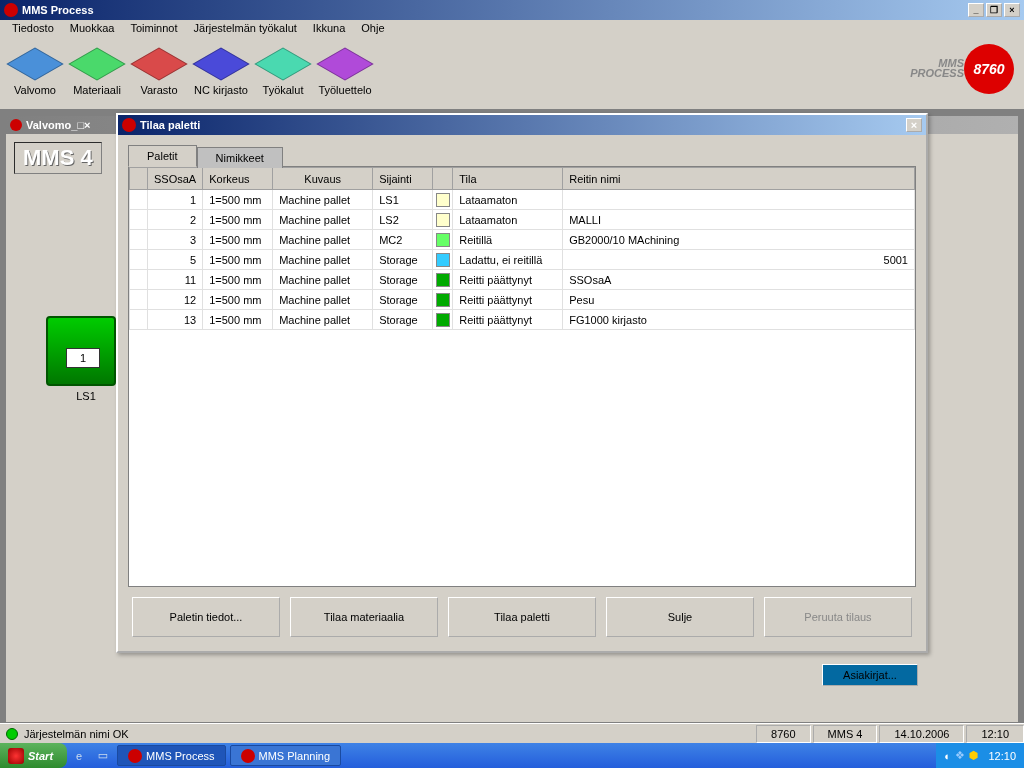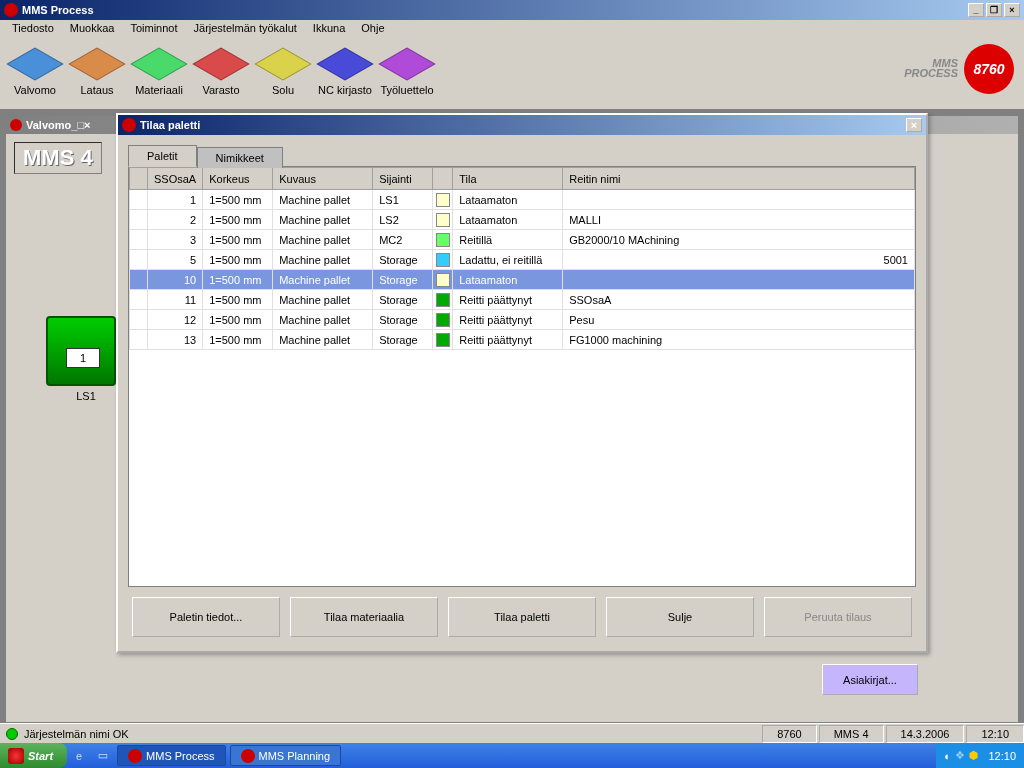--- a/index.html
+++ b/index.html
@@ -13,36 +13,36 @@
 
   
   .menubar { height: 20px; background: #d4d0c8; display: flex; padding: 0 4px; }
   .menubar .menuitem { padding: 2px 8px; cursor: pointer; }
 
   
   .toolbar { height: 70px; background: #d4d0c8; display: flex; padding: 4px; border-bottom: 1px solid #808080; position: relative; }
   .toolbtn { width: 62px; display: flex; flex-direction: column; align-items: center; font-size: 10px; cursor: pointer; }
   .toolbtn .ticon { width: 40px; height: 40px; display: flex; align-items: center; justify-content: center; }
   .logo { position: absolute; right: 10px; top: 4px; display: flex; align-items: center; }
-  .logo-text { font-style: italic; font-weight: bold; color: #888; font-size: 18px; text-align: right; line-height: 0.9; margin-right: 6px; }
+  .logo-text { font-style: italic; font-weight: bold; color: #888; font-size: 18px; text-align: right; line-height: 0.9; margin-right: 0; }
   .logo-circle { width: 50px; height: 50px; background: #d00; border-radius: 50%; color:#fff; display:flex; align-items:center; justify-content:center; font-style:italic; font-weight:bold; font-size:14px;}
 
   
   .mdi-area { position: absolute; left: 0; right:0; top: 110px; bottom: 40px; background: #808080; }
   .child-win { position: absolute; left: 4px; top: 4px; right: 4px; bottom: 4px; background: #d4d0c8; border: 2px solid #808080; }
   .child-titlebar { height: 18px; background: linear-gradient(to right,#808080,#b0b0b0); color:#fff; display:flex; align-items:center; padding:0 4px; font-weight:bold; }
   .child-titlebar .icon { width:12px; height:12px; background:#c00; border-radius:50%; margin-right:4px;}
   .mms4 { font-family: Arial; font-size: 22px; font-weight: bold; color:#fff; text-shadow:1px 1px #666; margin:8px; display:inline-block; padding:2px 8px; border:1px inset #808080;}
 
   .station-box { position:absolute; left:40px; top:200px; width:80px; }
   .station-graphic { width:70px; height:70px; background: linear-gradient(#0c0,#070); border:2px solid #050; border-radius:4px; position:relative; }
   .station-graphic .slot { position:absolute; top:30px; left:18px; width:34px; height:20px; background:#fff; border:1px solid #333; text-align:center; line-height:18px; }
   .station-label { text-align:center; margin-top:4px; }
 
-  .dup-button { position:absolute; right:100px; top:548px; width:96px; height:31px; border:1px outset #fff; background:#c4b5fd; cursor:pointer;}
+  .dup-button { position:absolute; right:100px; top:548px; width:96px; height:22px; border:1px outset #fff; background:#0369a1; cursor:pointer;}
 
   
   .modal { position: absolute; left: 116px; top: 113px; width: 812px; height: 540px; background:#d4d0c8; border:2px outset #fff; box-shadow: 2px 2px 4px rgba(0,0,0,0.3); display:flex; flex-direction:column; }
   .modal .titlebar { background: linear-gradient(to right, #0a246a, #a6caf0); }
   .modal .closebtn { width:16px; height:14px; background:#d4d0c8; border:1px outset #fff; text-align:center; font-weight:bold; line-height:12px; cursor:pointer; }
 
   .tab-container { padding: 10px; flex:1; display:flex; flex-direction:column; }
   .tabs { display:flex; }
   .tab { padding: 4px 18px; border:1px solid #808080; border-bottom:none; background:#d4d0c8; cursor:pointer; position:relative; }
   .tab.active { background:#d4d0c8; border-bottom:1px solid #d4d0c8; z-index:2; margin-bottom:-1px; }
@@ -101,47 +101,41 @@
 <div class="toolbar">
   <div id="toolbar-items" style="display:flex;">
       <div class="toolbtn">
         <div class="ticon">
           <div style="width:32px;height:32px;background:#4a90d9;transform:rotate(45deg) skew(-15deg,-15deg);border:1px solid rgba(0,0,0,.3);"></div>
         </div>
         <span>Valvomo</span>
       </div>
       <div class="toolbtn">
         <div class="ticon">
-          <div style="width:32px;height:32px;background:#d98b4a;transform:rotate(45deg) skew(-15deg,-15deg);border:1px solid rgba(0,0,0,.3);"></div>
-        </div>
-        <span>Lataus</span>
-      </div>
-      <div class="toolbtn">
-        <div class="ticon">
           <div style="width:32px;height:32px;background:#4ad96b;transform:rotate(45deg) skew(-15deg,-15deg);border:1px solid rgba(0,0,0,.3);"></div>
         </div>
         <span>Materiaali</span>
       </div>
       <div class="toolbtn">
         <div class="ticon">
           <div style="width:32px;height:32px;background:#d94a4a;transform:rotate(45deg) skew(-15deg,-15deg);border:1px solid rgba(0,0,0,.3);"></div>
         </div>
         <span>Varasto</span>
       </div>
       <div class="toolbtn">
         <div class="ticon">
-          <div style="width:32px;height:32px;background:#d9d24a;transform:rotate(45deg) skew(-15deg,-15deg);border:1px solid rgba(0,0,0,.3);"></div>
-        </div>
-        <span>Solu</span>
-      </div>
-      <div class="toolbtn">
-        <div class="ticon">
           <div style="width:32px;height:32px;background:#4a4ad9;transform:rotate(45deg) skew(-15deg,-15deg);border:1px solid rgba(0,0,0,.3);"></div>
         </div>
         <span>NC kirjasto</span>
+      </div>
+      <div class="toolbtn">
+        <div class="ticon">
+          <div style="width:32px;height:32px;background:#4ad9b0;transform:rotate(45deg) skew(-15deg,-15deg);border:1px solid rgba(0,0,0,.3);"></div>
+        </div>
+        <span>Työkalut</span>
       </div>
       <div class="toolbtn">
         <div class="ticon">
           <div style="width:32px;height:32px;background:#b04ad9;transform:rotate(45deg) skew(-15deg,-15deg);border:1px solid rgba(0,0,0,.3);"></div>
         </div>
         <span>Työluettelo</span>
       </div>
     </div>
   <div class="logo">
     <div class="logo-text">
@@ -185,21 +179,21 @@
       <div class="tab active">Paletit</div>
       <div class="tab inactive">Nimikkeet</div>
     </div>
     <div class="grid-wrap">
       <table class="grid">
         <thead>
             <tr id="grid-header">
               <th style="width: 18px;"></th>
               <th style="width: 50px;">SSOsaA</th>
               <th style="width: 70px;">Korkeus</th>
-              <th style="width: 100px;">Kuvaus</th>
+              <th style="width: 100px; text-align: center;">Kuvaus</th>
               <th style="width: 60px;">Sijainti</th>
               <th style="width: 20px;"></th>
               <th style="width: 110px;">Tila</th>
               <th style="width: auto; margin-left: 36px;">Reitin nimi</th>
             </tr>
           </thead>
         <tbody id="grid-body">
             <tr>
               <td></td>
               <td class="num-col">1</td>
@@ -241,32 +235,20 @@
               <td class="num-col">5</td>
               <td>1=500 mm</td>
               <td>Machine pallet</td>
               <td>Storage</td>
               <td class="color-cell">
                 <div class="color-swatch" style="background:#33ccff"></div>
               </td>
               <td>Ladattu, ei reitillä</td>
               <td style="text-align:right;">5001</td>
             </tr>
-            <tr class="selected">
-              <td></td>
-              <td class="num-col">10</td>
-              <td>1=500 mm</td>
-              <td>Machine pallet</td>
-              <td>Storage</td>
-              <td class="color-cell">
-                <div class="color-swatch" style="background:#ffffcc"></div>
-              </td>
-              <td>Lataamaton</td>
-              <td style=""></td>
-            </tr>
             <tr>
               <td></td>
               <td class="num-col">11</td>
               <td>1=500 mm</td>
               <td>Machine pallet</td>
               <td>Storage</td>
               <td class="color-cell">
                 <div class="color-swatch" style="background:#00aa00"></div>
               </td>
               <td>Reitti päättynyt</td>
@@ -287,42 +269,42 @@
             <tr>
               <td></td>
               <td class="num-col">13</td>
               <td>1=500 mm</td>
               <td>Machine pallet</td>
               <td>Storage</td>
               <td class="color-cell">
                 <div class="color-swatch" style="background:#00aa00"></div>
               </td>
               <td>Reitti päättynyt</td>
-              <td style="">FG1000 machining</td>
+              <td style="">FG1000 kirjasto</td>
             </tr>
           </tbody>
       </table>
     </div>
     <div class="button-row">
       <button class="btn">Paletin tiedot...</button>
       <button class="btn">Tilaa materiaalia</button>
       <button class="btn">Tilaa paletti</button>
       <button class="btn">Sulje</button>
       <button class="btn" disabled="">Peruuta tilaus</button>
     </div>
   </div>
 </div>
 
 <div class="statusbar">
   <span class="status-led"></span>
   <span>Järjestelmän nimi OK</span>
   <div class="status-panes">
     <div>8760</div>
     <div>MMS 4</div>
-    <div>14.3.2006</div>
+    <div>14.10.2006</div>
     <div>12:10</div>
   </div>
 </div>
 
 <div class="taskbar">
   <div class="startbtn">
     <span style="width:16px;height:16px;background:radial-gradient(#f33,#900);border-radius:3px;margin-right:4px;"></span>
     <span>Start</span>
   </div>
   <div class="qlaunch">

